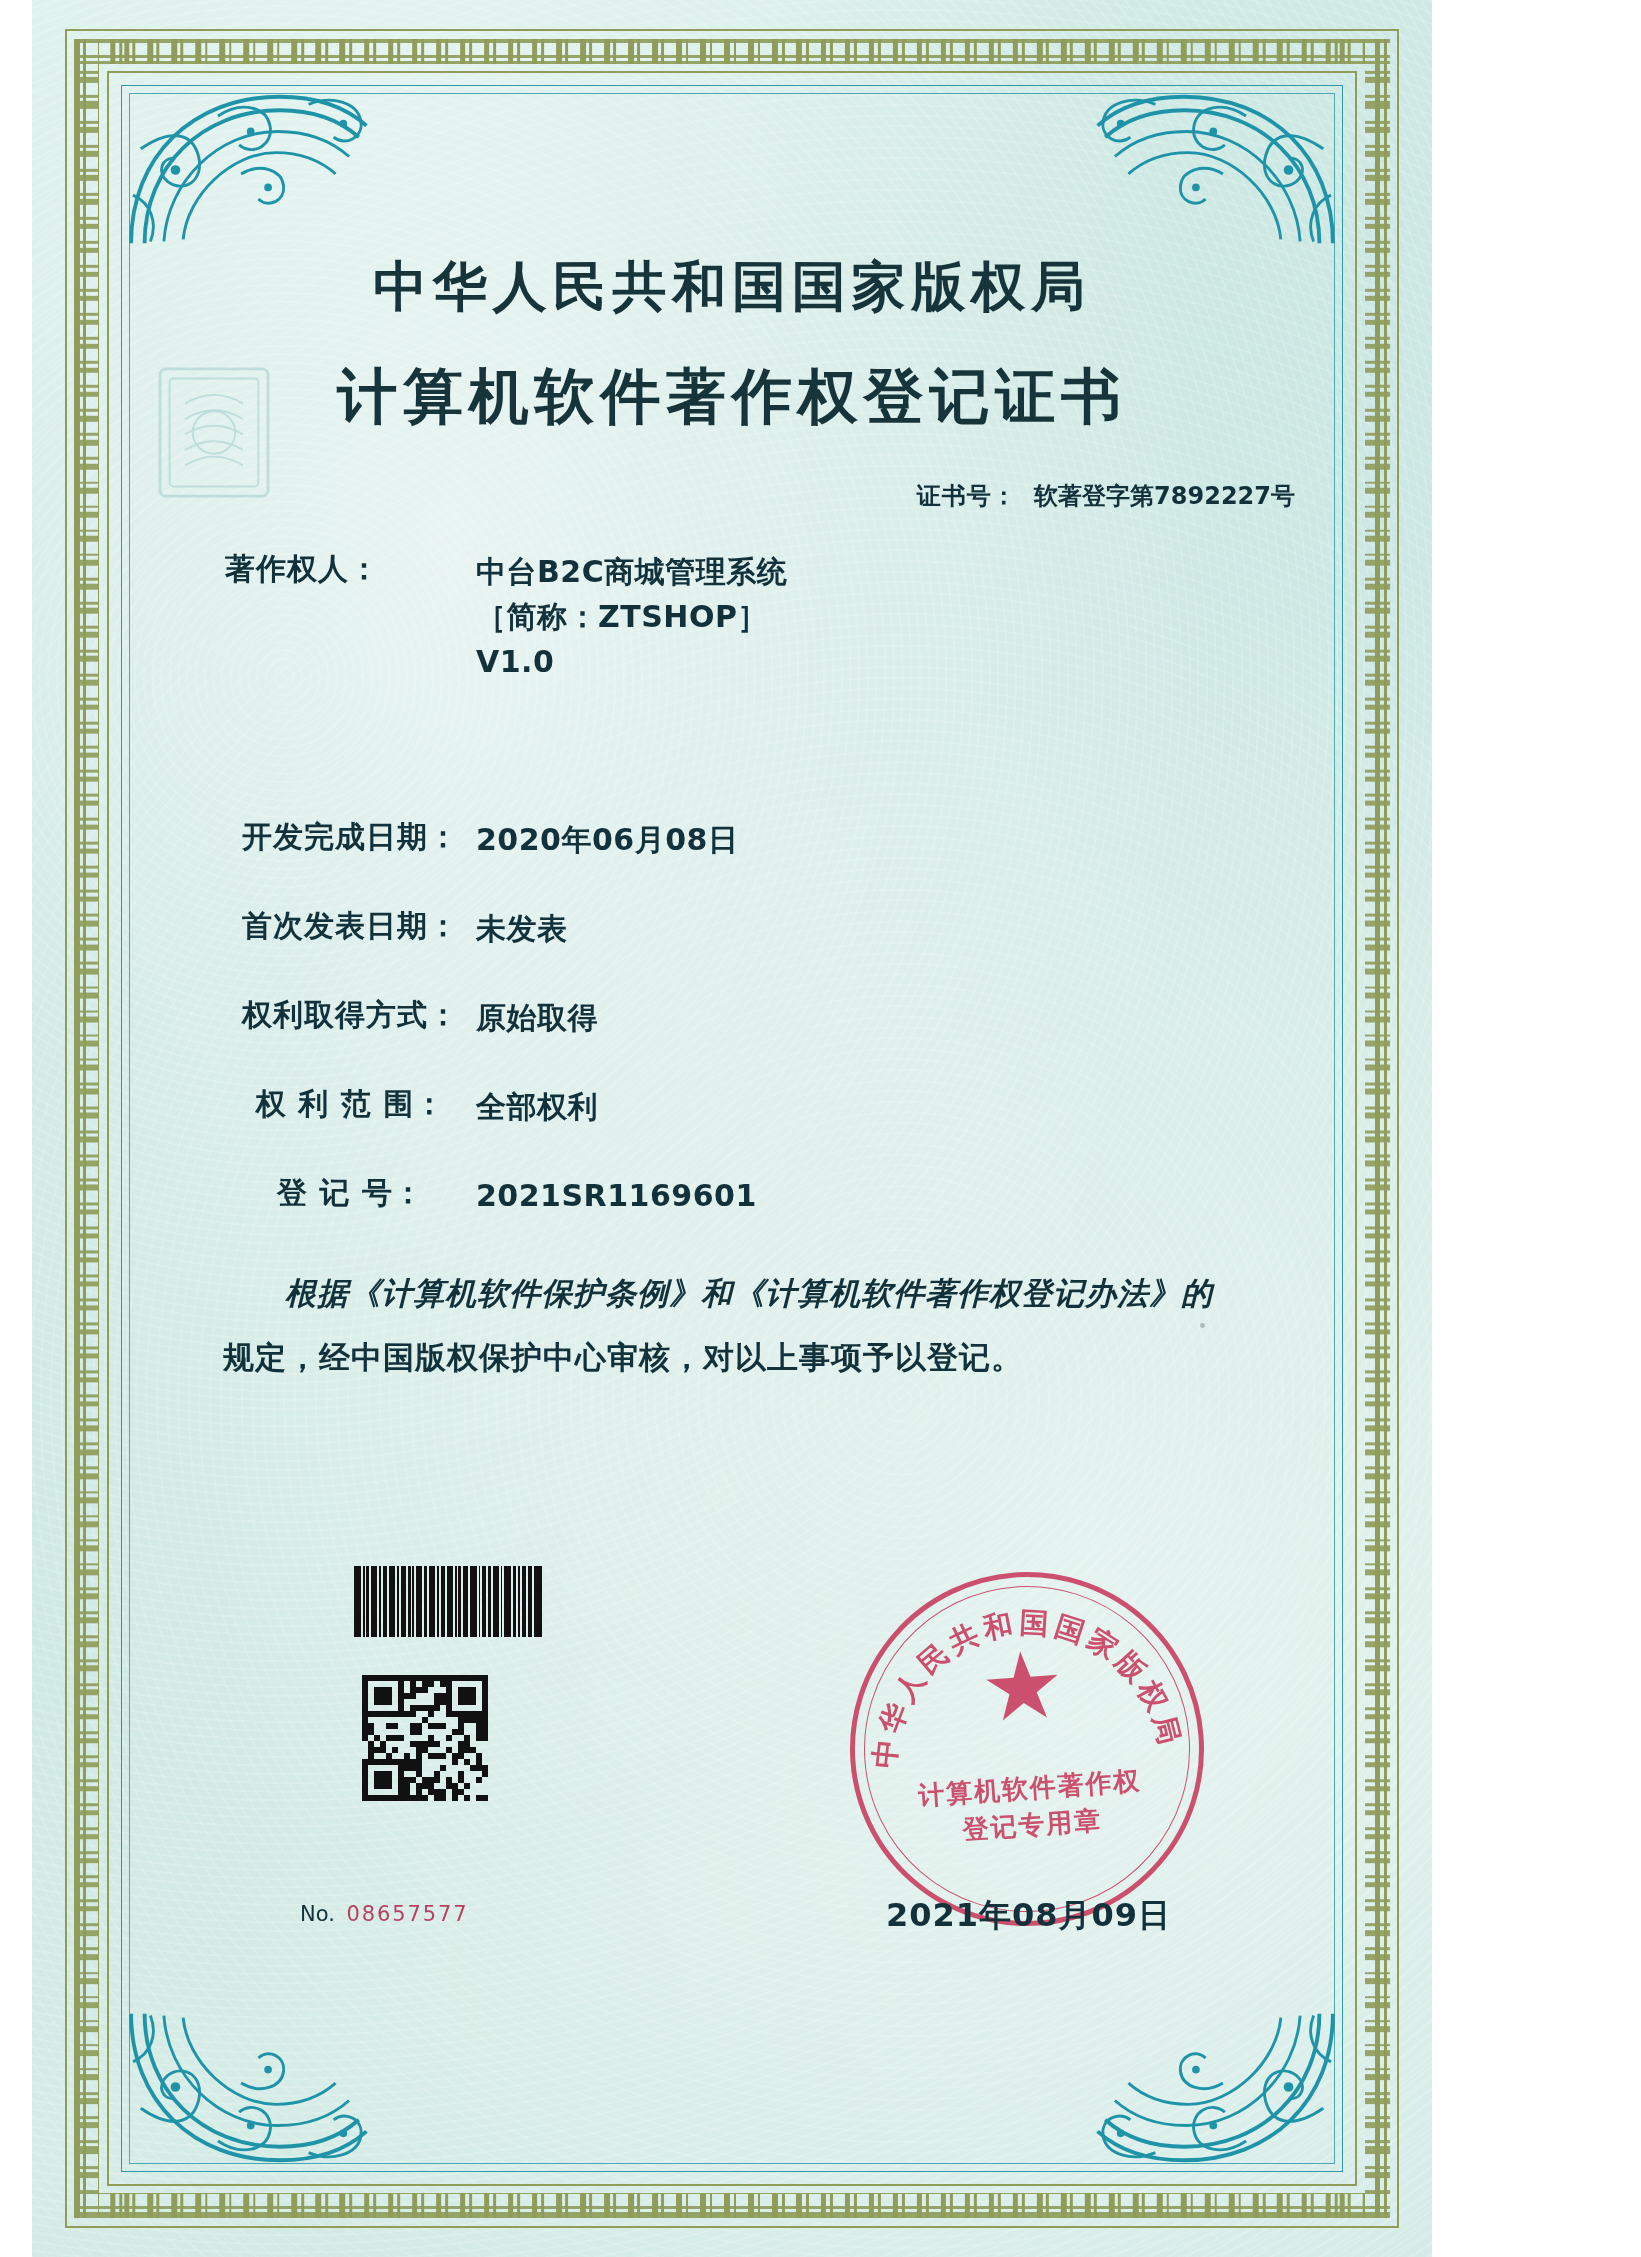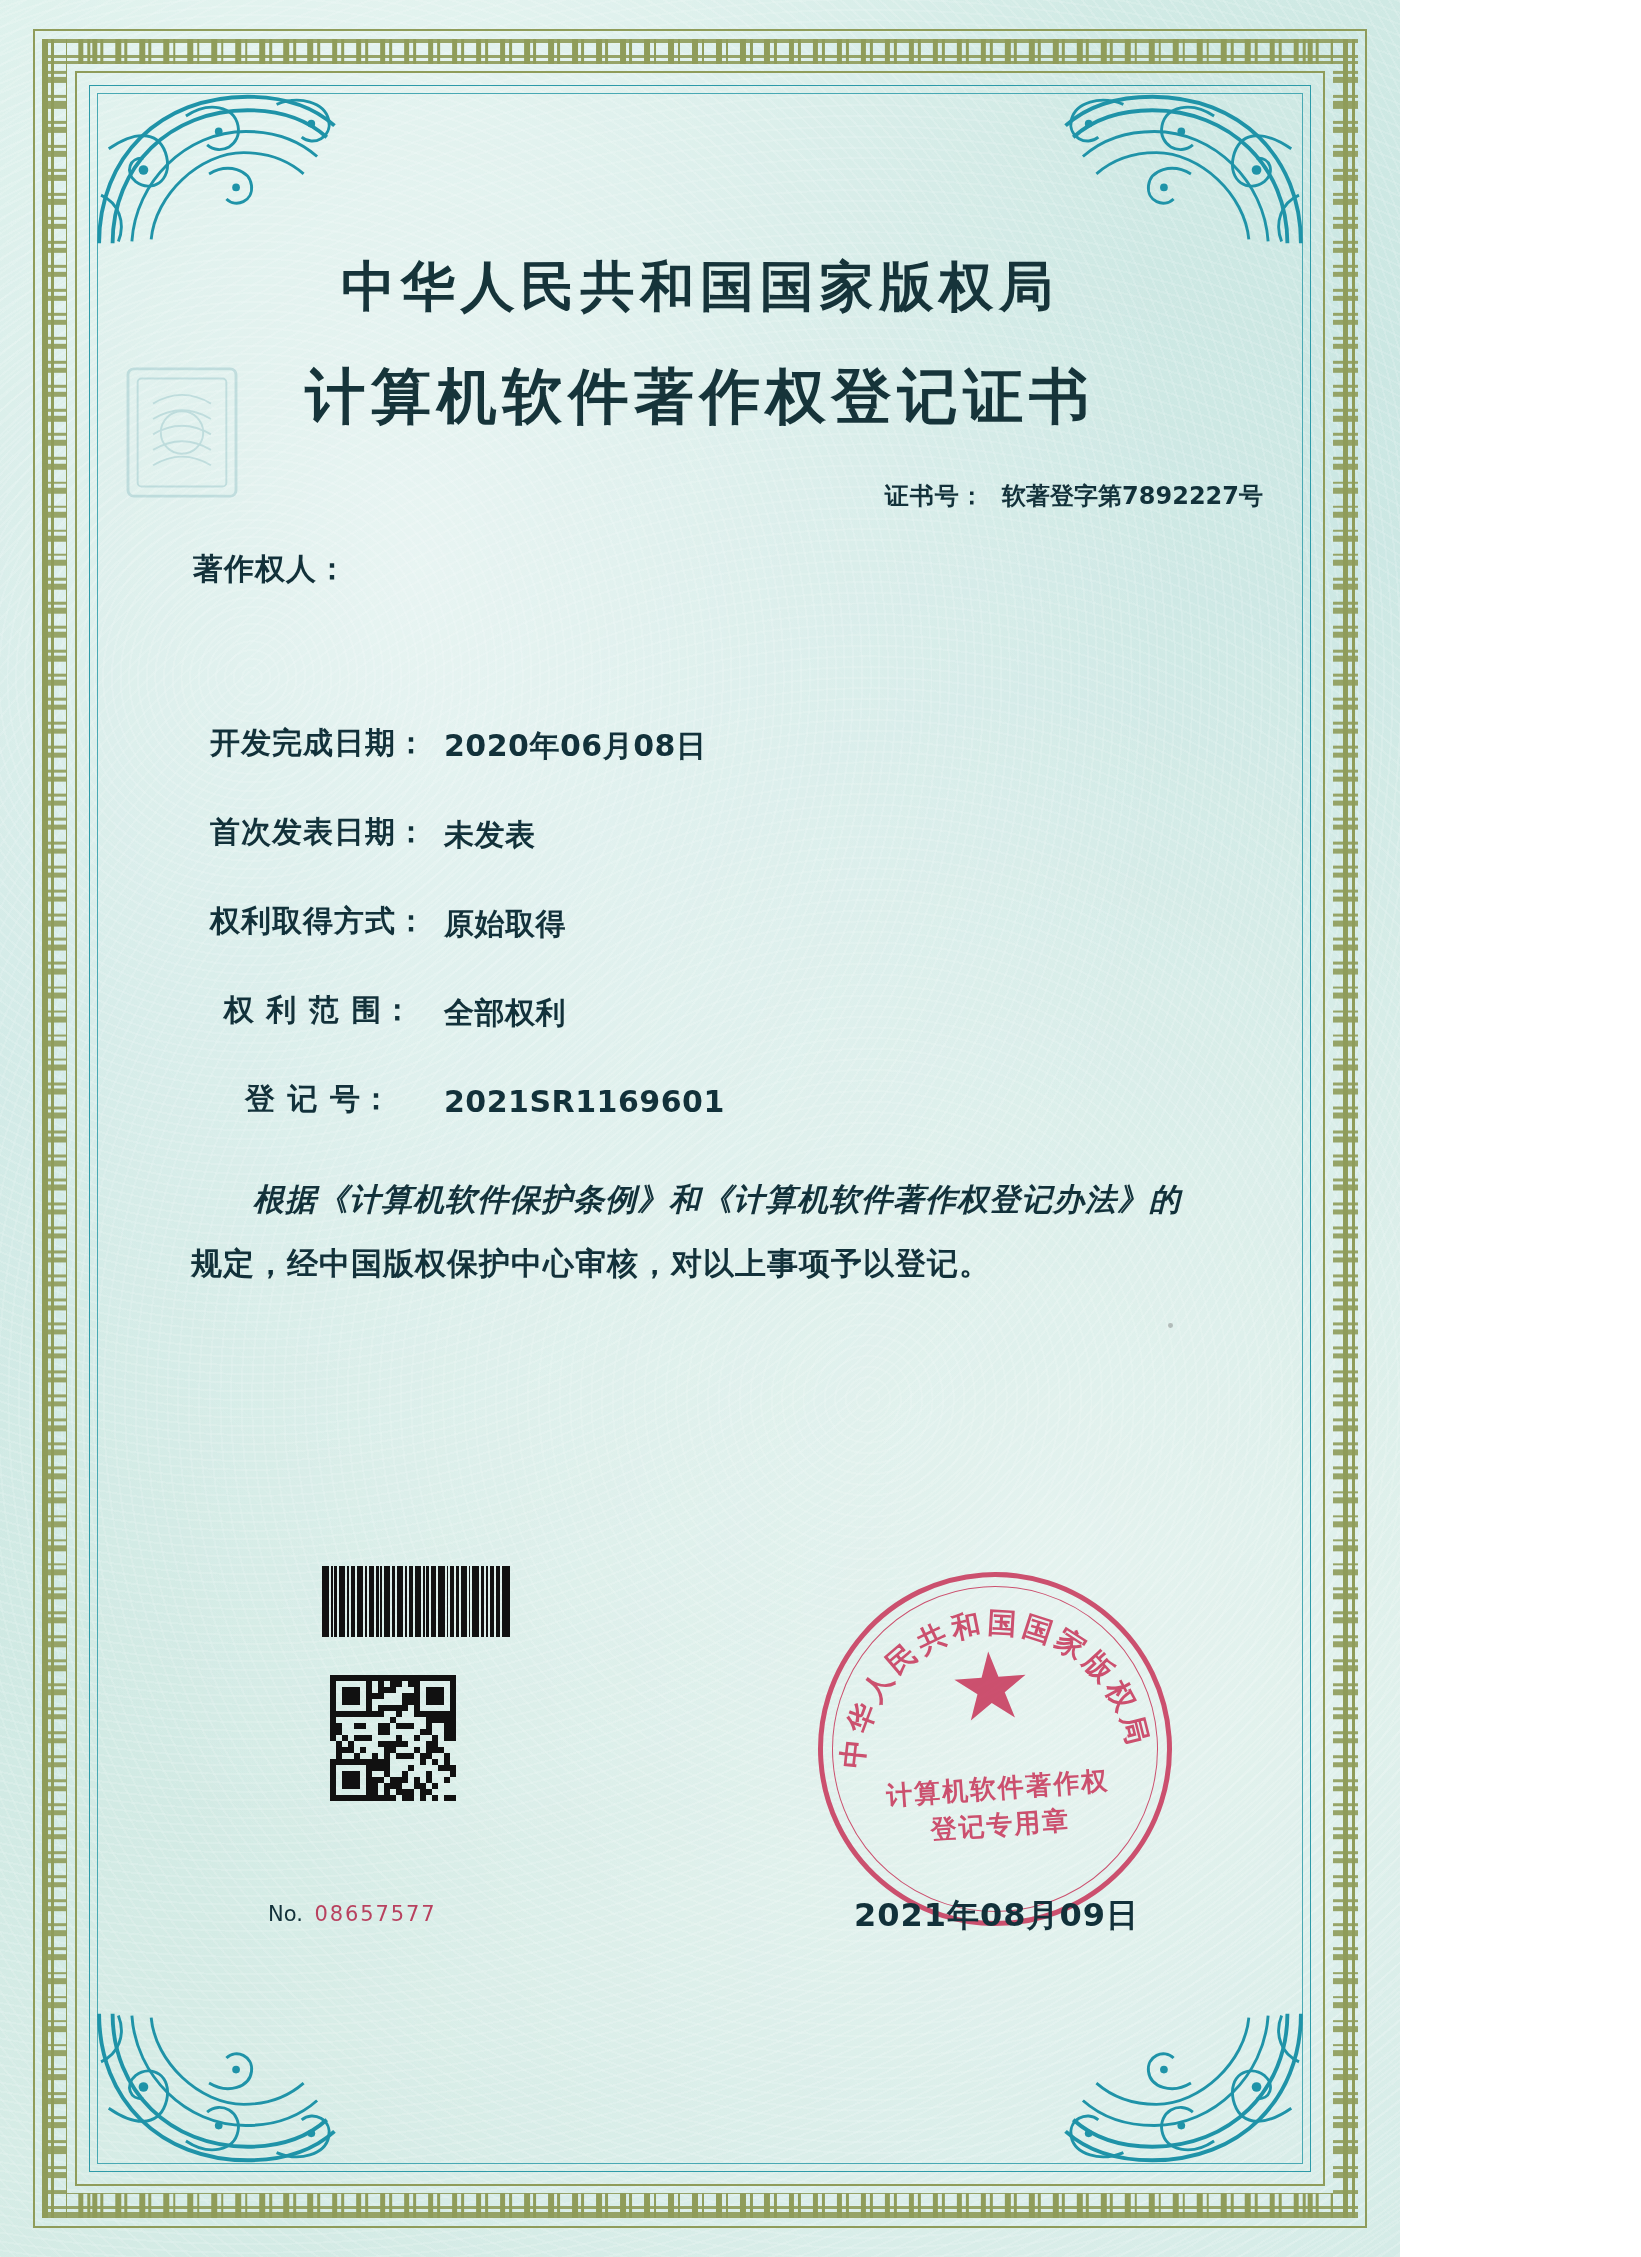--- a/index.html
+++ b/index.html
@@ -17,20 +17,21 @@
   .certificate {
     position: relative;
     width: 1400px;
     height: 2257px;
     background:
       radial-gradient(ellipse at 30% 25%, rgba(255,255,255,0.55) 0%, rgba(255,255,255,0) 55%),
       radial-gradient(ellipse at 75% 70%, rgba(255,255,255,0.40) 0%, rgba(255,255,255,0) 60%),
       linear-gradient(160deg, #d8efe9 0%, #cfe9e4 18%, #c9e6e2 38%, #cfe9e3 58%, #d6ece6 78%, #cde8e3 100%);
     box-sizing: border-box;
     overflow: hidden;
+    margin-left: 32px;
   }
 
   
   .texture {
     position: absolute;
     inset: 0;
     pointer-events: none;
     opacity: 0.30;
     background-image:
       repeating-radial-gradient(circle at 18% 30%, rgba(255,255,255,0.5) 0 1.9px, rgba(255,255,255,0) 1.9px 8.7px),
@@ -418,20 +419,25 @@
     <div class="title-main">中华人民共和国国家版权局</div>
     <div class="title-sub">计算机软件著作权登记证书</div>
 
     <div class="cert-no">
       <span class="label">证书号：</span><span class="value">软著登字第7892227号</span>
     </div>
 
     <div class="fields">
       <div class="field-row">
         <div class="field-label">著作权人：</div>
+        <div class="field-value">
+          <span class="line">中台B2C商城管理系统</span>
+          <span class="line">［简称：ZTSHOP］</span>
+          <span class="line">V1.0</span>
+        </div>
       </div>
 
     </div>
 
     <div class="gap-block"></div>
 
     <div class="fields2">
       <div class="field-row">
         <div class="field-label">开发完成日期：</div>
         <div class="field-value">2020年06月08日</div>

